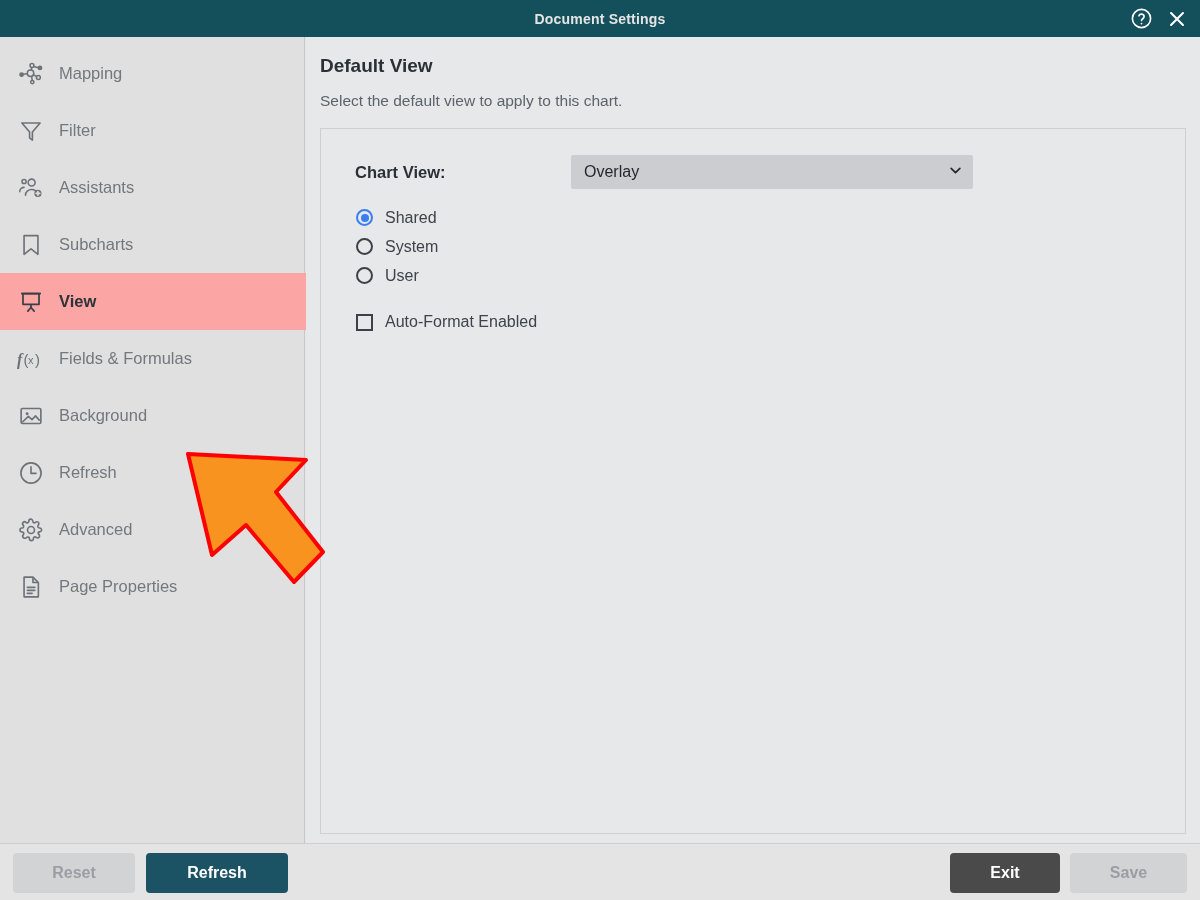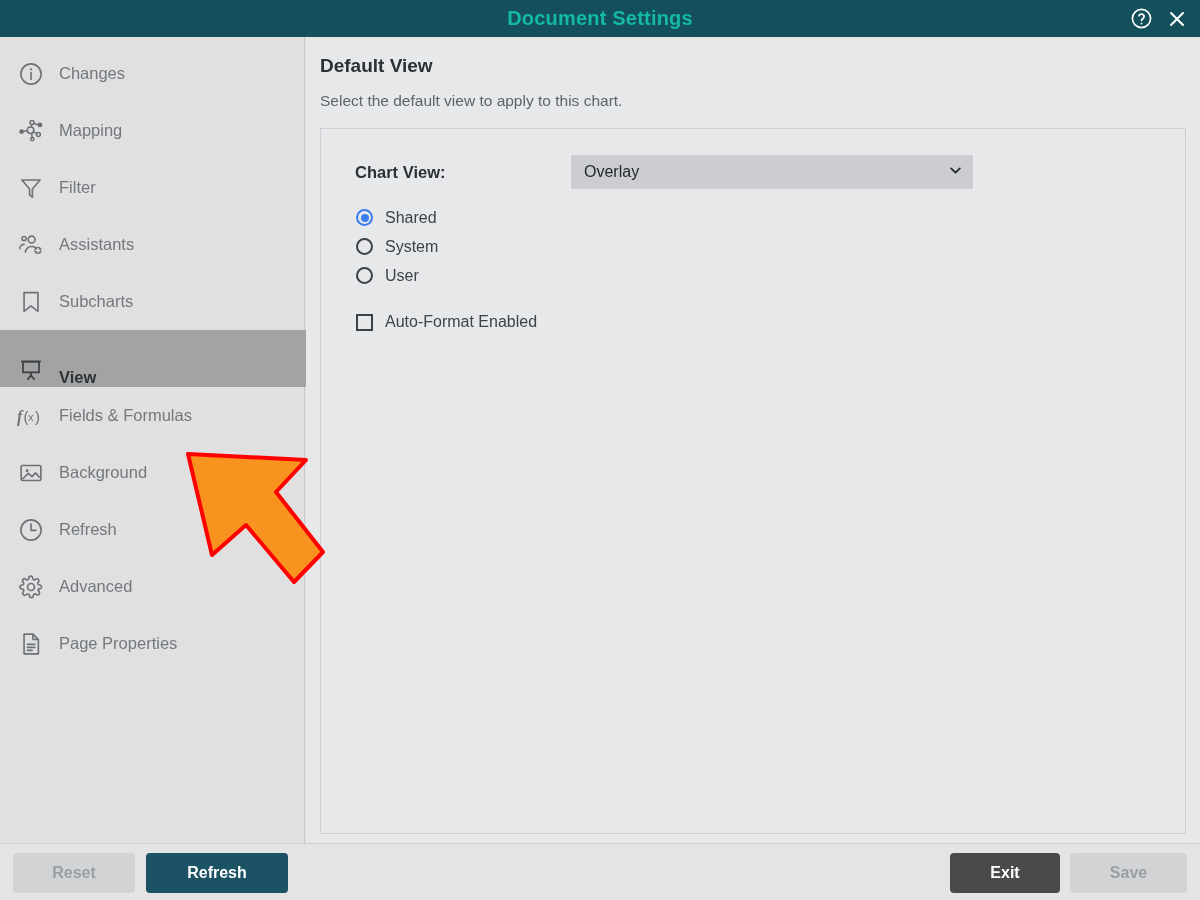--- a/index.html
+++ b/index.html
@@ -20,22 +20,22 @@
     position: absolute;
     top: 0; left: 0;
     width: 1200px;
     height: 37px;
     background: #14505c;
     display: flex;
     align-items: center;
     justify-content: center;
   }
   .titlebar-title {
-    color: #14b8a6;
-    font-size: 20px;
+    color: #e5e5e5;
+    font-size: 14px;
     font-weight: bold;
     letter-spacing: 0.2px;
   }
   .titlebar-actions {
     position: absolute;
     right: 10px;
     top: 0;
     height: 37px;
     display: flex;
     align-items: center;
@@ -86,24 +86,23 @@
     justify-content: center;
     color: #6d7278;
   }
   .nav-item .nav-label {
     margin-left: 11px;
     font-size: 16.5px;
     color: #73787e;
     white-space: nowrap;
   }
   .nav-item.active {
-    background: #a3a3a3;
+    background: #fca5a5;
     border-radius: 0 9px 9px 0;
     width: 328px;
-    align-items: flex-end;
   }
   .nav-item.active .nav-label {
     color: #2d3338;
     font-weight: bold;
   }
   .nav-item.active .nav-icon {
     color: #3a4045;
   }
 
   
@@ -289,30 +288,20 @@
       </svg>
     </div>
   </div>
 </div>
 
 <div class="workarea">
 
   <div class="sidebar">
     <div class="nav">
 
-      <div class="nav-item">
-        <span class="nav-icon">
-          <svg width="26" height="26" viewBox="0 0 24 24" fill="none" stroke="currentColor" stroke-width="1.5">
-            <circle cx="12" cy="12" r="9.3"></circle>
-            <circle cx="12" cy="7.7" r="1.05" fill="currentColor" stroke="none"></circle>
-            <path d="M12 10.6 v6.5" stroke-linecap="round"></path>
-          </svg>
-        </span>
-        <span class="nav-label">Changes</span>
-      </div>
 
 
       <div class="nav-item">
         <span class="nav-icon">
           <svg width="26" height="26" viewBox="0 0 24 24" fill="none" stroke="currentColor" stroke-width="1.4">
             <circle cx="11.6" cy="11.4" r="3"></circle>
             <circle cx="3.3" cy="12.6" r="1.5" fill="currentColor"></circle>
             <circle cx="12.9" cy="4.2" r="1.8"></circle>
             <circle cx="20.3" cy="6.4" r="1.5" fill="currentColor"></circle>
             <circle cx="18.8" cy="15.2" r="1.8"></circle>

